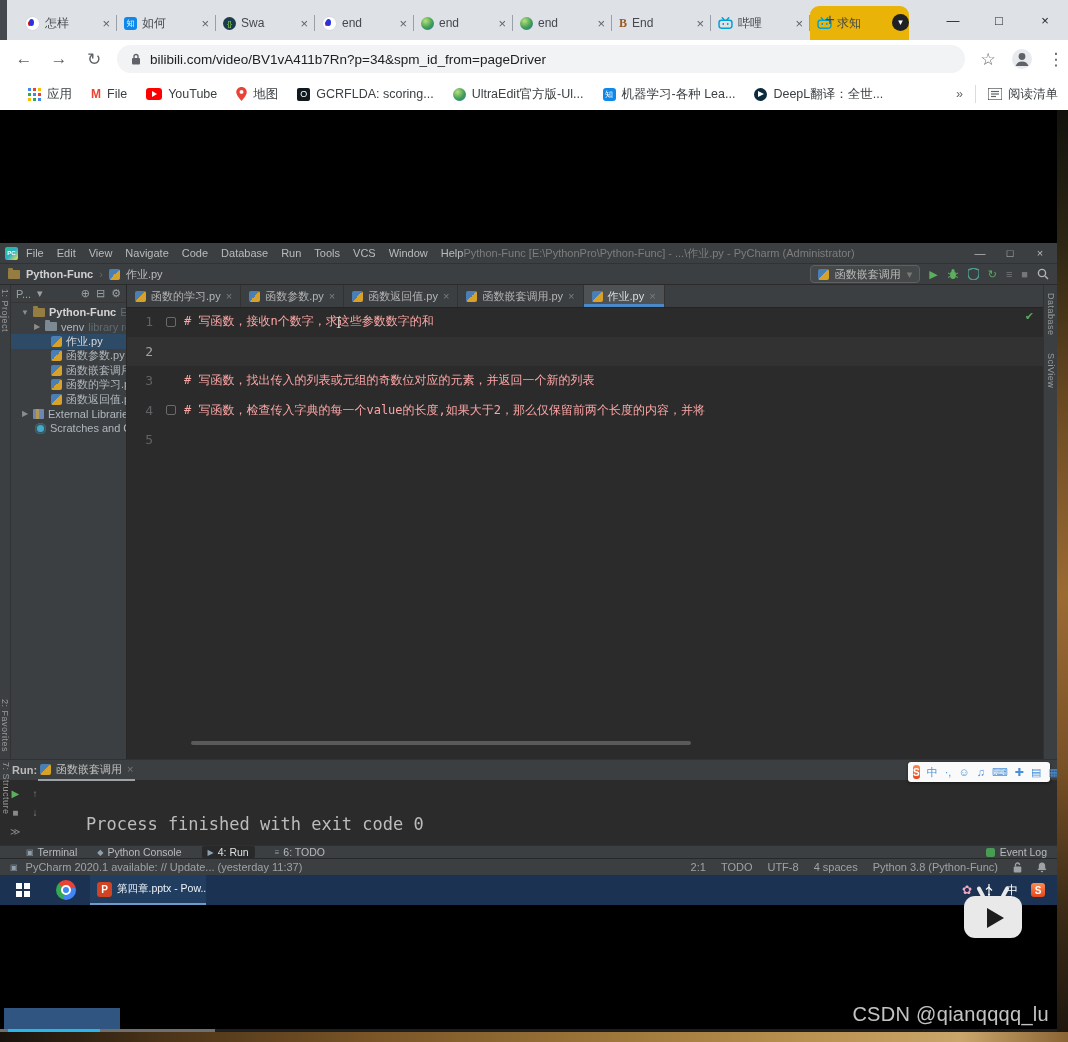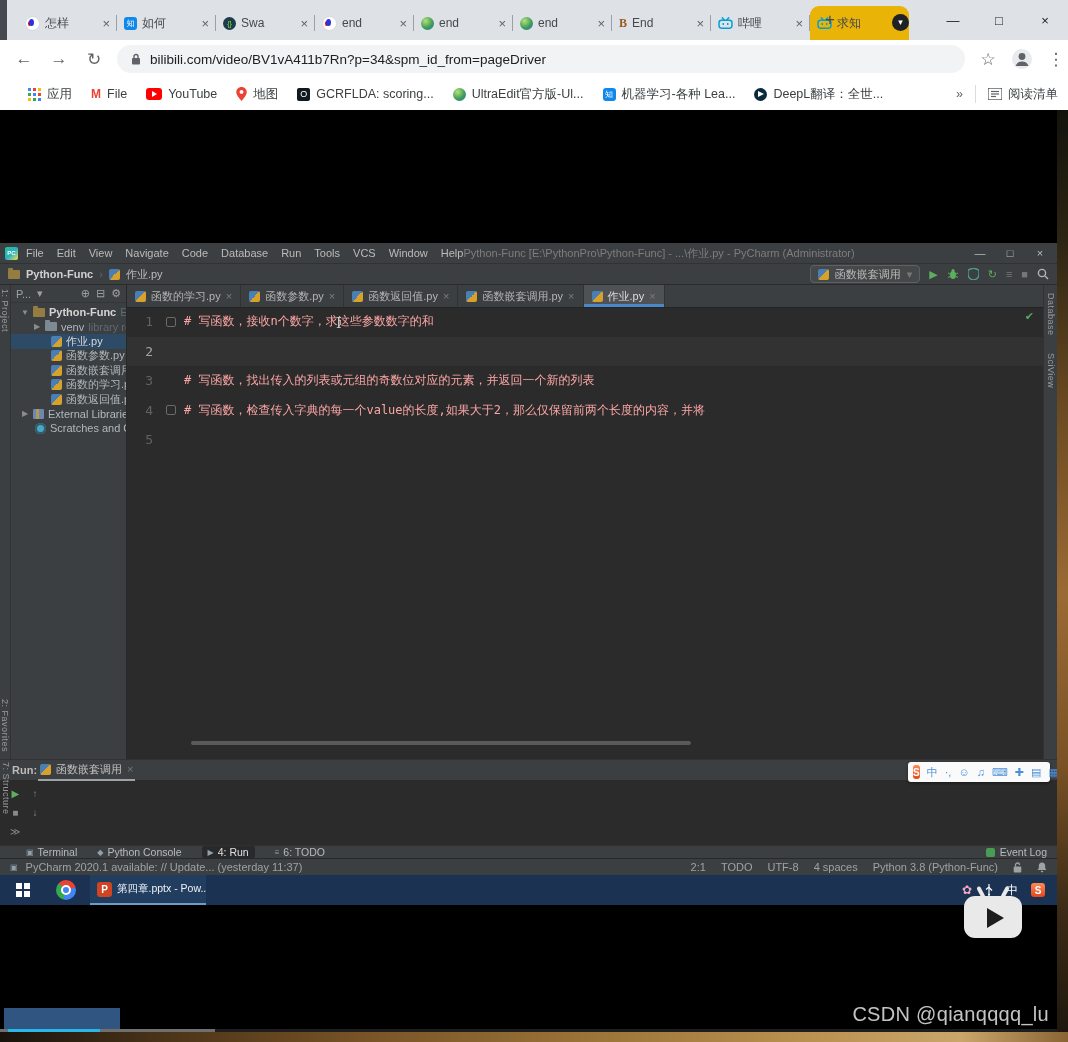--- a/index.html
+++ b/index.html
@@ -541,20 +541,21 @@
           <div class="run-col">
             <span class="g">▶</span>
             <span>■</span>
             <span>≫</span>
           </div>
           <div class="run-col">
             <span>↑</span>
             <span>↓</span>
           </div>
         </div>
+        <div class="run-out">Process finished with exit code 0</div>
       </div>
 
       <div class="pc-tools">
         <div class="tool-item">
           <span class="tool-ic">▣</span>
           <span>Terminal</span>
         </div>
         <div class="tool-item">
           <span class="tool-ic">◆</span>
           <span>Python Console</span>

